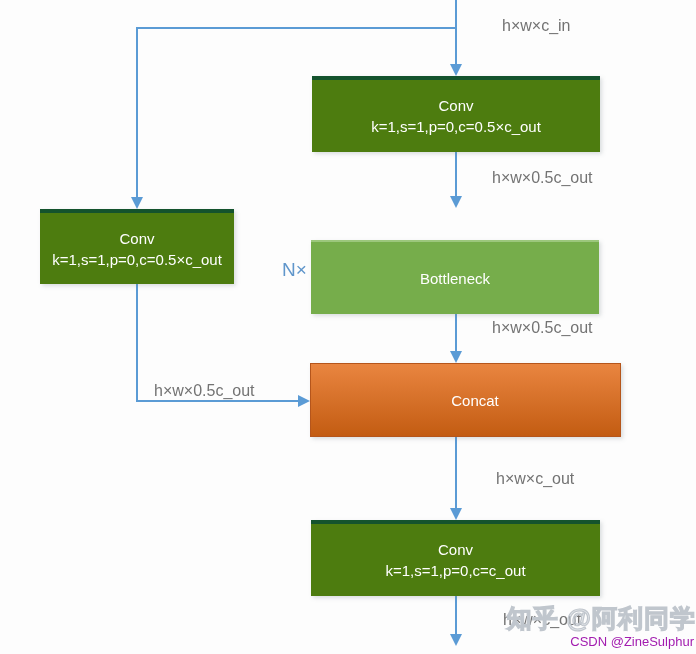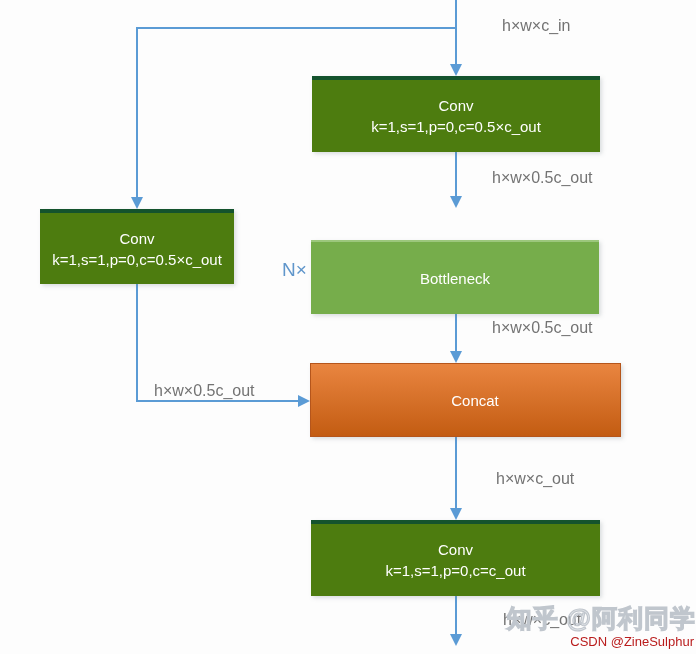--- a/index.html
+++ b/index.html
@@ -35,21 +35,21 @@
   }
 
   .wm-zhihu {
     position:absolute; right:0px; top:602px;
     font-size:25px; font-weight:700; letter-spacing:1px; white-space:nowrap;
     color:rgba(200,206,213,0.45);
     -webkit-text-stroke:1.2px #c0c6cd;
   }
   .wm-csdn {
     position:absolute; right:2px; top:634px;
-    font-size:13px; color:#b91c1c; white-space:nowrap;
+    font-size:13px; color:#a21caf; white-space:nowrap;
   }
 </style>
 </head>
 <body>
 
 <div class="canvas">
 
   <svg class="lines-layer" width="696" height="654" viewBox="0 0 696 654" xmlns="http://www.w3.org/2000/svg">
     <defs>
       <marker id="arrow" markerWidth="7" markerHeight="7" refX="1" refY="3" orient="auto" markerUnits="strokeWidth">

